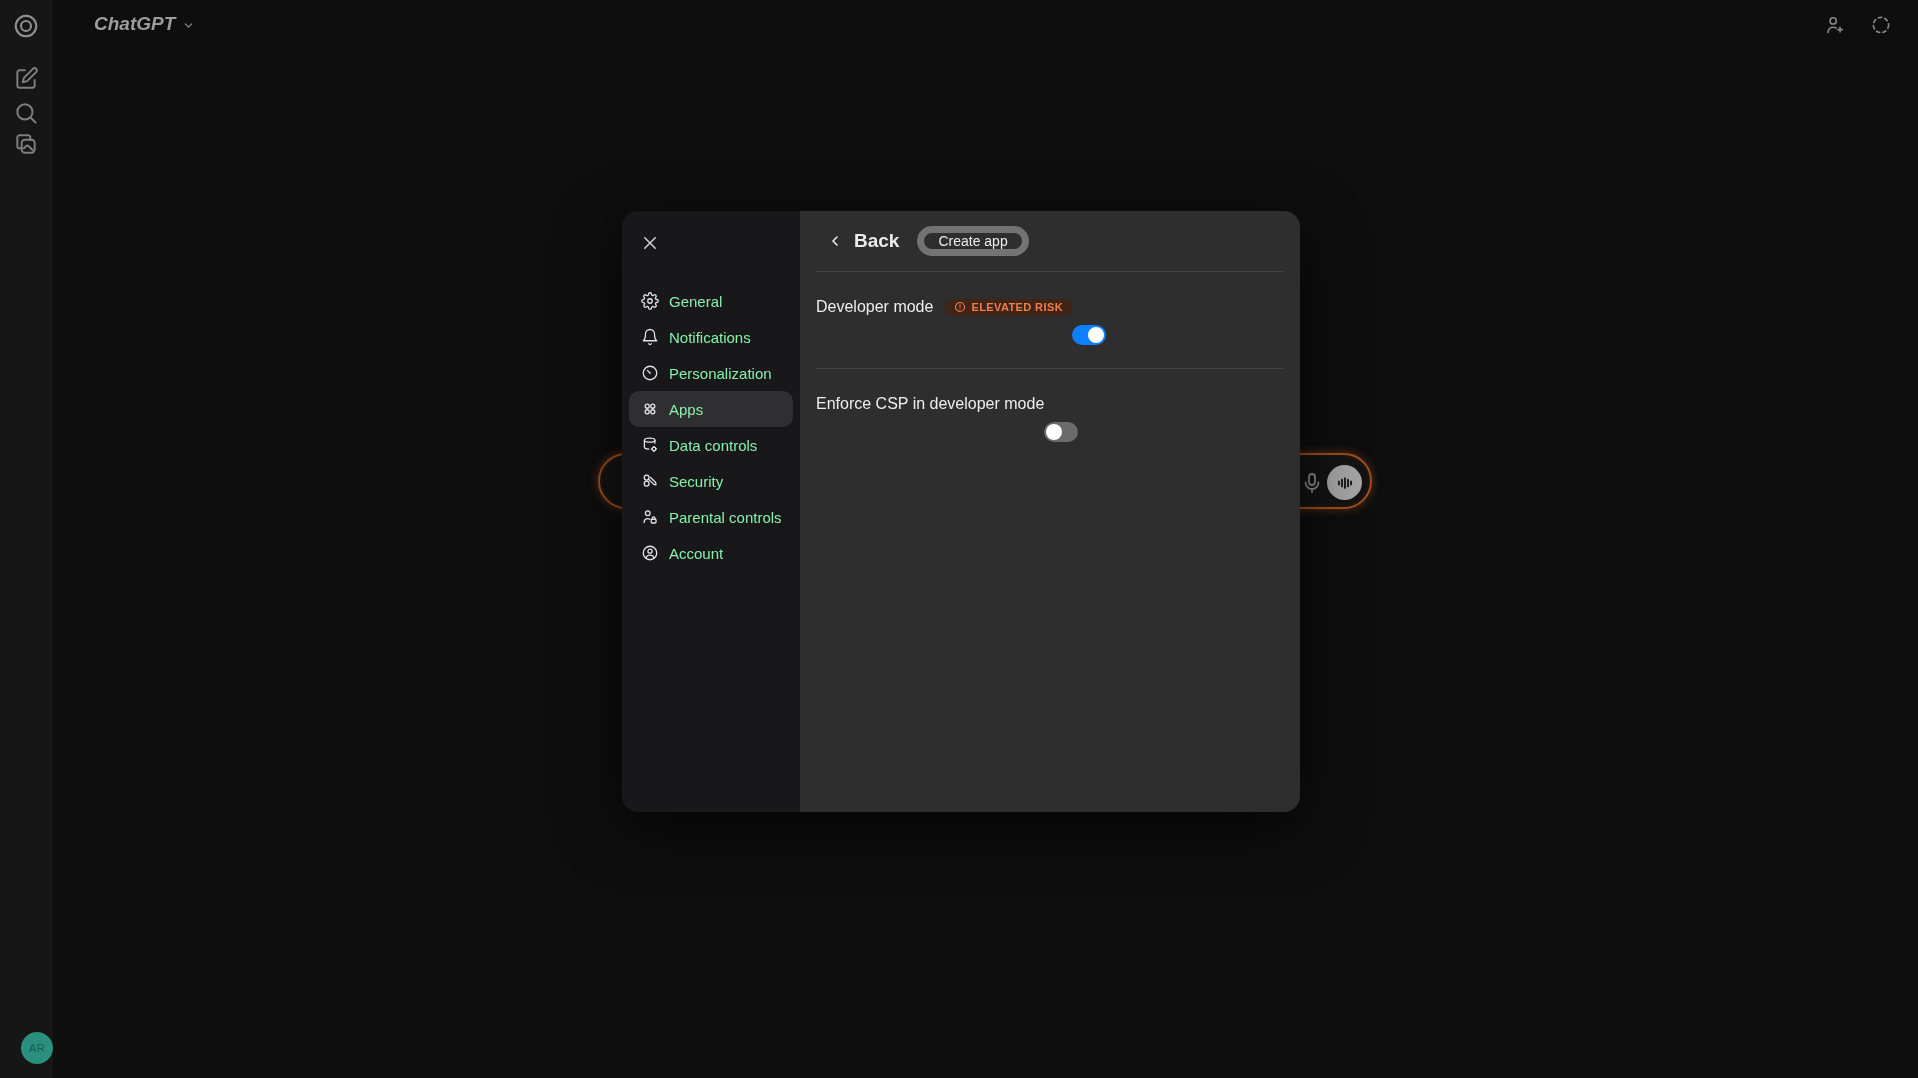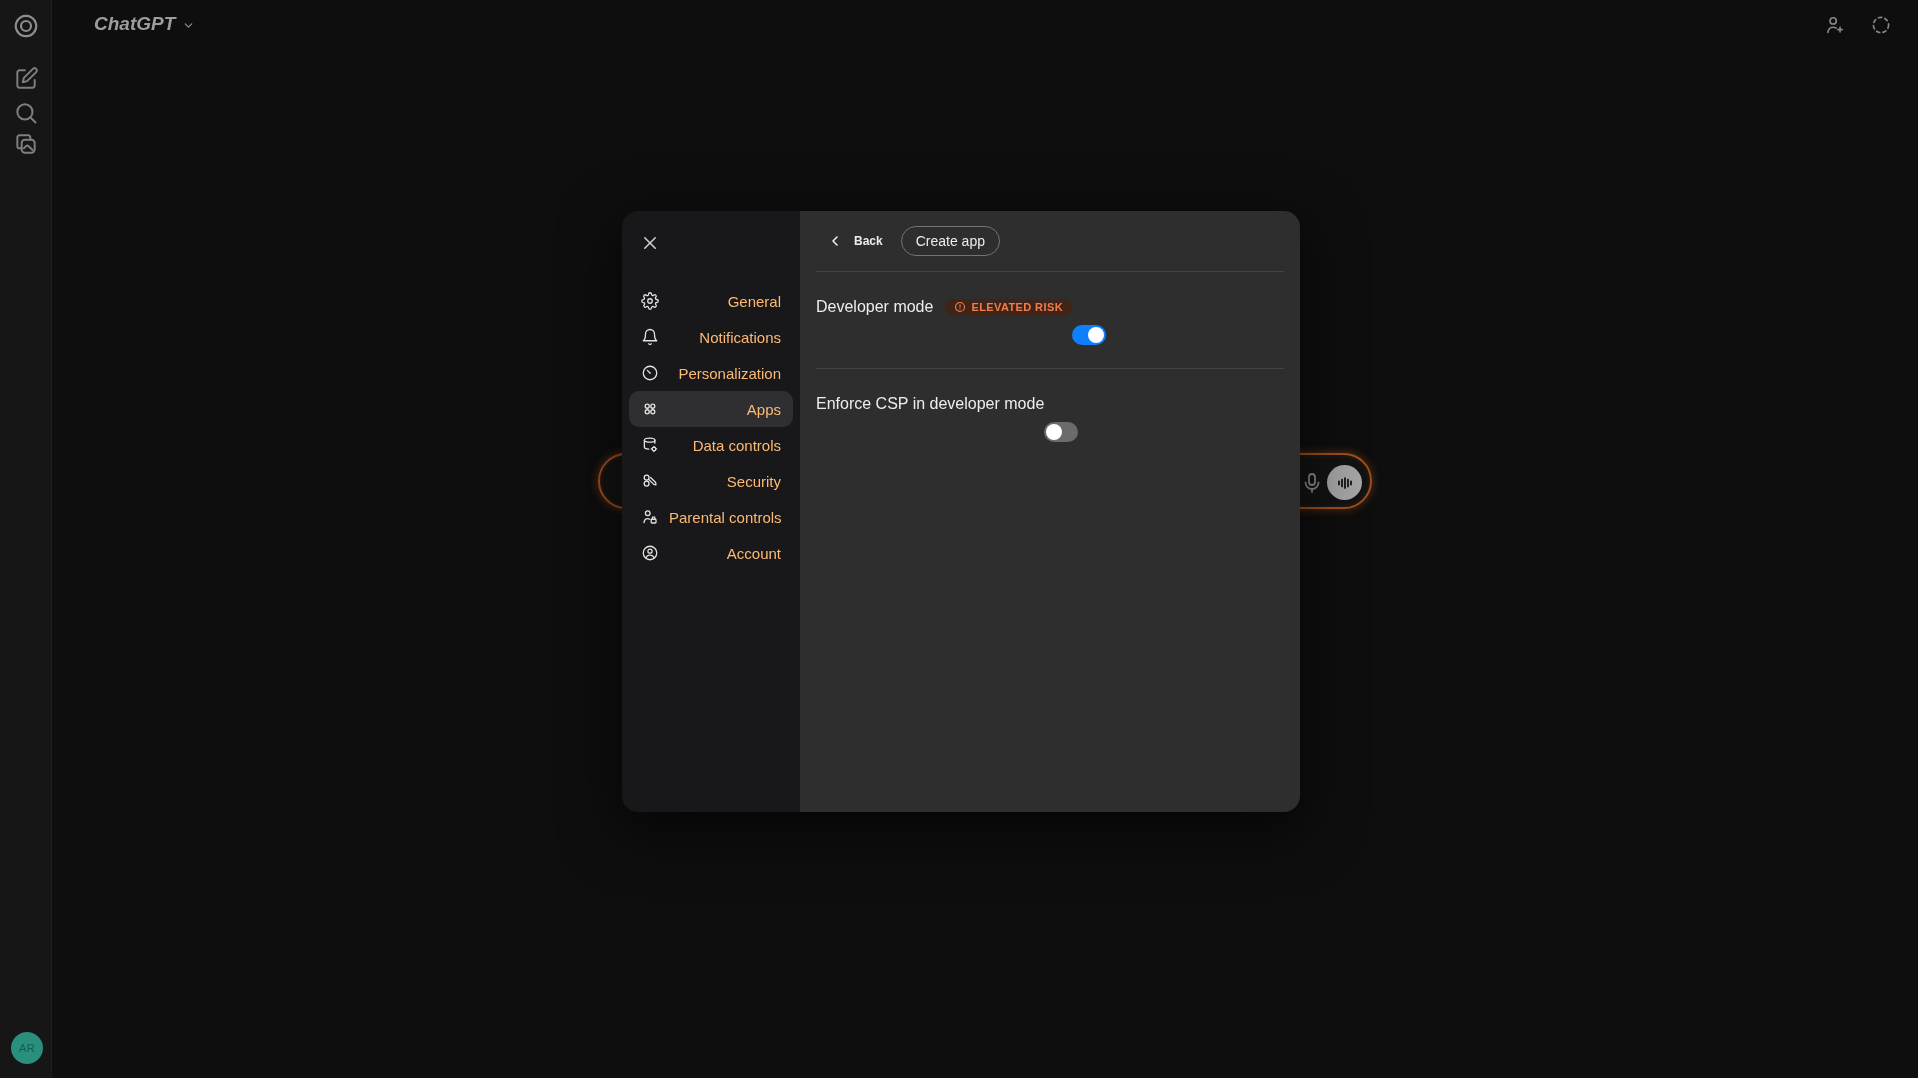--- a/index.html
+++ b/index.html
@@ -14,21 +14,21 @@
 
   
   .rail {
     position:absolute; left:0; top:0; width:52px; height:1078px;
     background:#161616; border-right:1px solid #1e1e1e; z-index:2;
   }
   .rail-logo { position:absolute; left:13px; top:13px; width:26px; height:26px; color:#8d8d8d; cursor:pointer; }
   .rail-btn { position:absolute; left:13px; width:26px; height:26px; color:#7f7f7f; cursor:pointer; }
   .rail-btn.b1 { top:66px; } .rail-btn.b2 { top:100px; } .rail-btn.b3 { top:131px; }
   .avatar {
-    position:absolute; left:11px; top:1032px; width:32px; height:32px; border-radius:50%;
+    position:absolute; left:21px; top:1032px; width:32px; height:32px; border-radius:50%;
     background:#2a8f7c; color:#0e6152; font-size:11px; font-weight:400;
     display:flex; align-items:center; justify-content:center; letter-spacing:.3px; cursor:pointer;
   }
   .topbar-title {
     position:absolute; left:94px; top:13px; display:flex; align-items:center; gap:7px;
     font-size:19px; font-weight:700; color:#9d9d9d; cursor:pointer; z-index:2;font-style:italic;
   }
   .topbar-title svg { color:#8a8a8a; margin-top:3px; }
   .top-right { position:absolute; top:14px; right:26px; display:flex; gap:24px; color:#868686; z-index:2; }
   .top-right .tr-icon { width:22px; height:22px; cursor:pointer; }
@@ -54,32 +54,32 @@
     border-radius:16px; overflow:hidden; display:flex; z-index:10;
     box-shadow:0 16px 60px rgba(0,0,0,.65);
   }
   .modal-sidebar { width:178px; flex-shrink:0; background:#18181a; padding:14px 7px; }
   .close-btn {
     width:32px; height:32px; margin:2px 0 24px 5px; border-radius:8px;
     display:flex; align-items:center; justify-content:center; color:#d2d2d2; cursor:pointer;
   }
   .nav-item {
     display:flex; align-items:center; gap:10px; height:36px; padding:0 12px;
-    border-radius:10px; font-size:15px; color:#fdba74; cursor:pointer; white-space:nowrap;justify-content:space-between;
+    border-radius:10px; font-size:15px; color:#86efac; cursor:pointer; white-space:nowrap;
   }
   .nav-item .nicon { width:18px; height:18px; flex-shrink:0; color:#e4e4e4; }
   .nav-item.selected { background:#2f2f31; }
 
   .modal-main { flex:1; background:#2e2e2e; padding:0 16px; display:flex; flex-direction:column; }
   .main-header { height:61px; display:flex; align-items:center; border-bottom:1px solid #434343; }
   .back-btn { display:flex; align-items:center; gap:11px; margin-left:11px; cursor:pointer; color:#ececec; }
-  .back-label { font-size:12px; font-weight:700; }
+  .back-label { font-size:19px; font-weight:700; }
   .create-app-btn {
     margin-left:18px; height:30px; padding:0 14px; border-radius:16px;
-    border:1px solid #737373; background:transparent; color:#ececec; font-size:14px;
+    border:7px solid #737373; background:transparent; color:#ececec; font-size:14px;
     font-family:"Liberation Sans", sans-serif; display:flex; align-items:center; cursor:pointer;
   }
   .section { display:flex; padding:26px 0 23px; }
   .section.first { border-bottom:1px solid #434343; }
   .sec-title-row { display:flex; align-items:center; gap:12px; }
   .sec-title { font-size:16px; color:#ededed; }
   .risk-badge {
     display:inline-flex; align-items:center; gap:5px; height:17px; padding:0 9px;
     border-radius:10px; font-size:11px; font-weight:700; letter-spacing:.4px;
     background:#402417; color:#ef7e4e;

